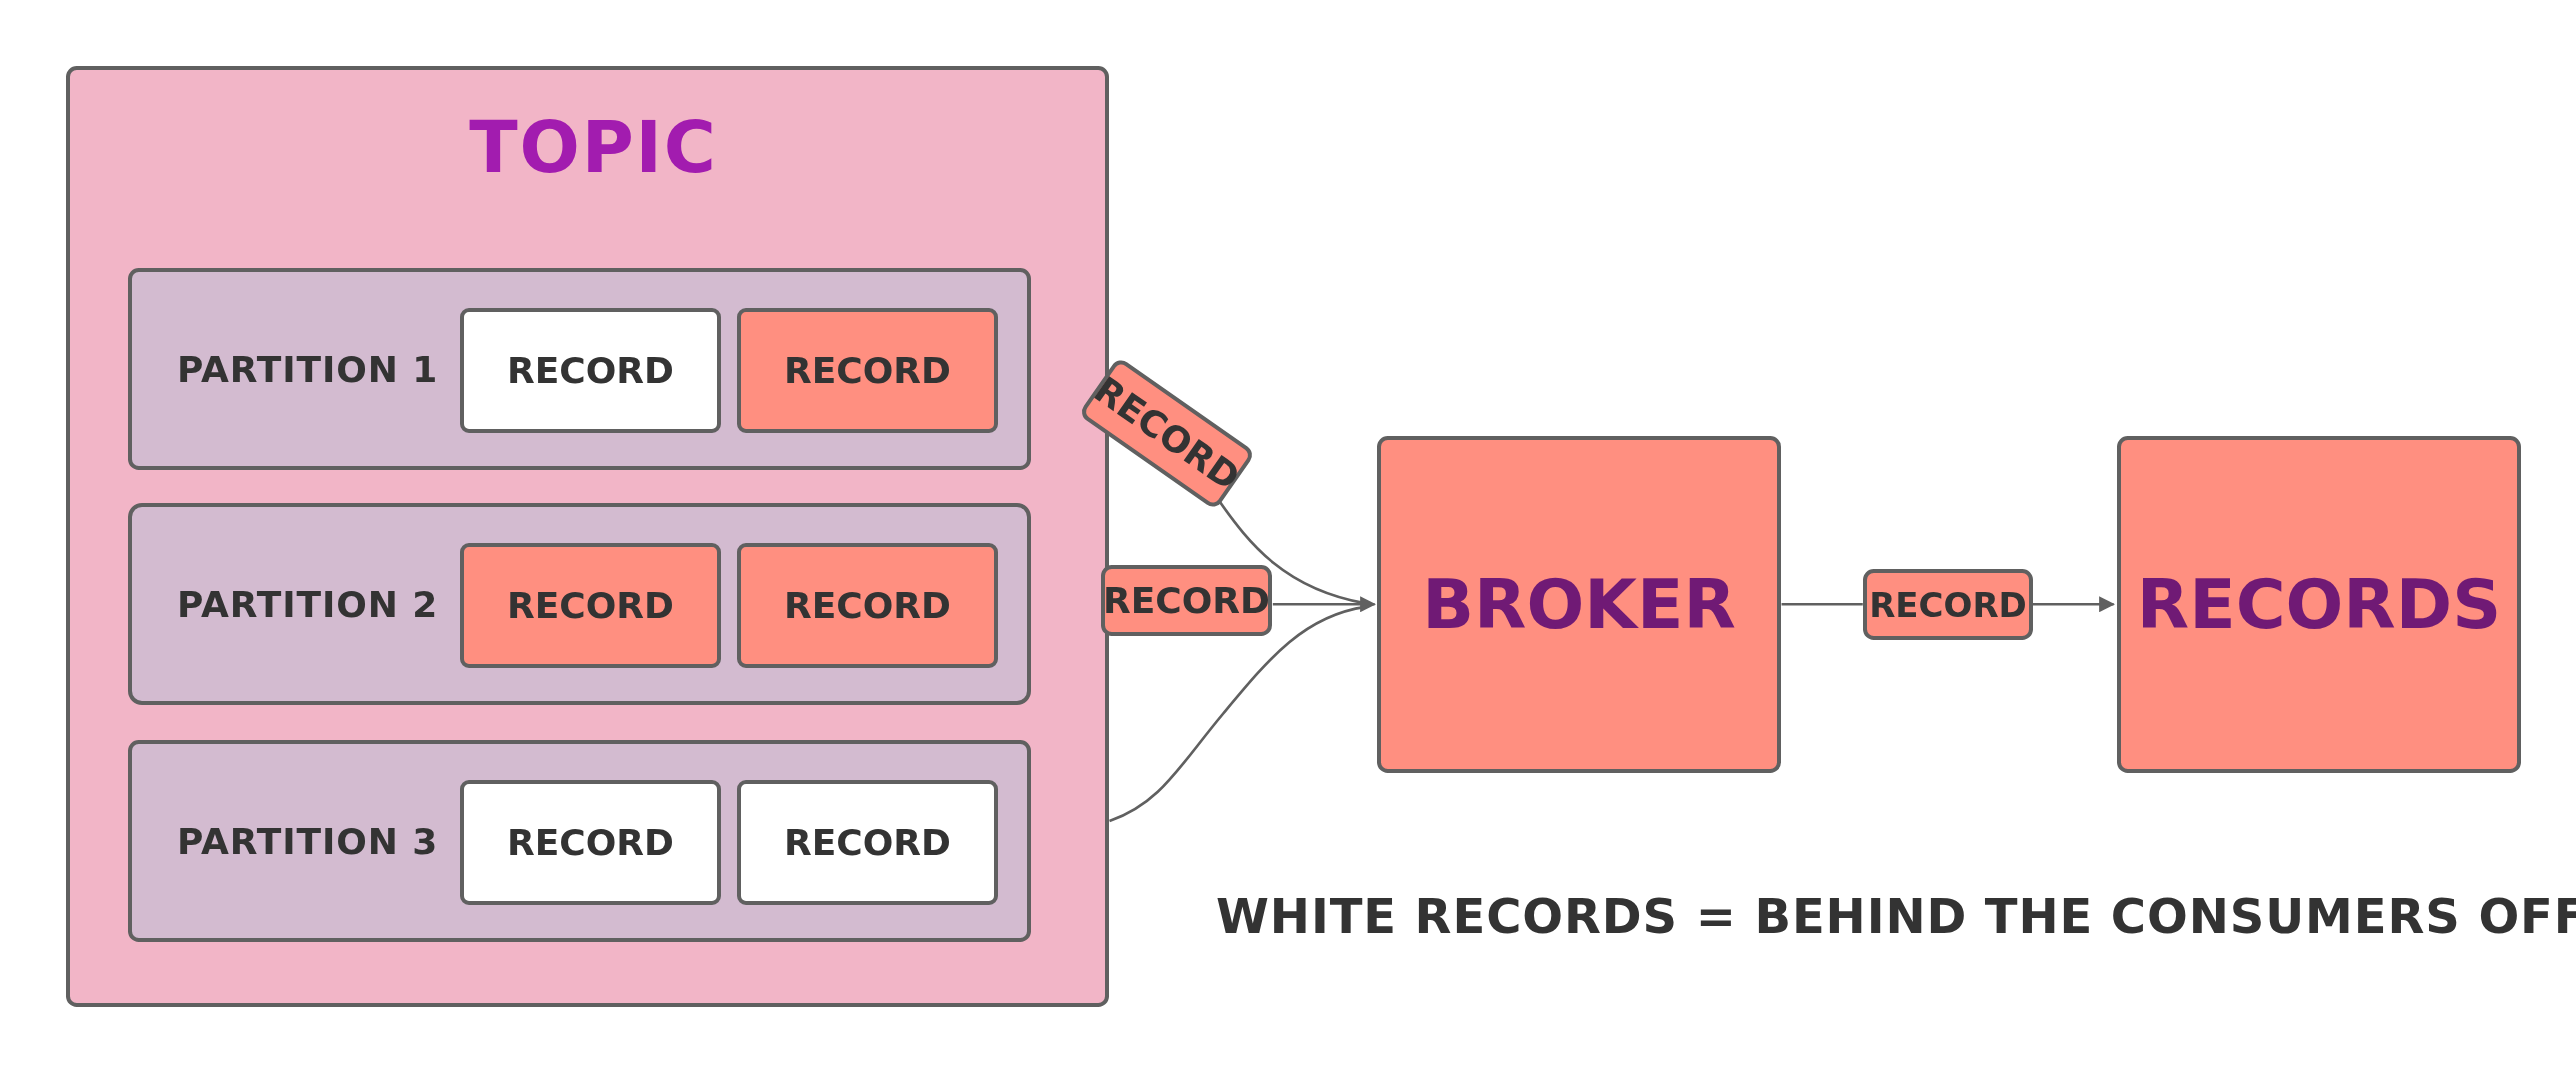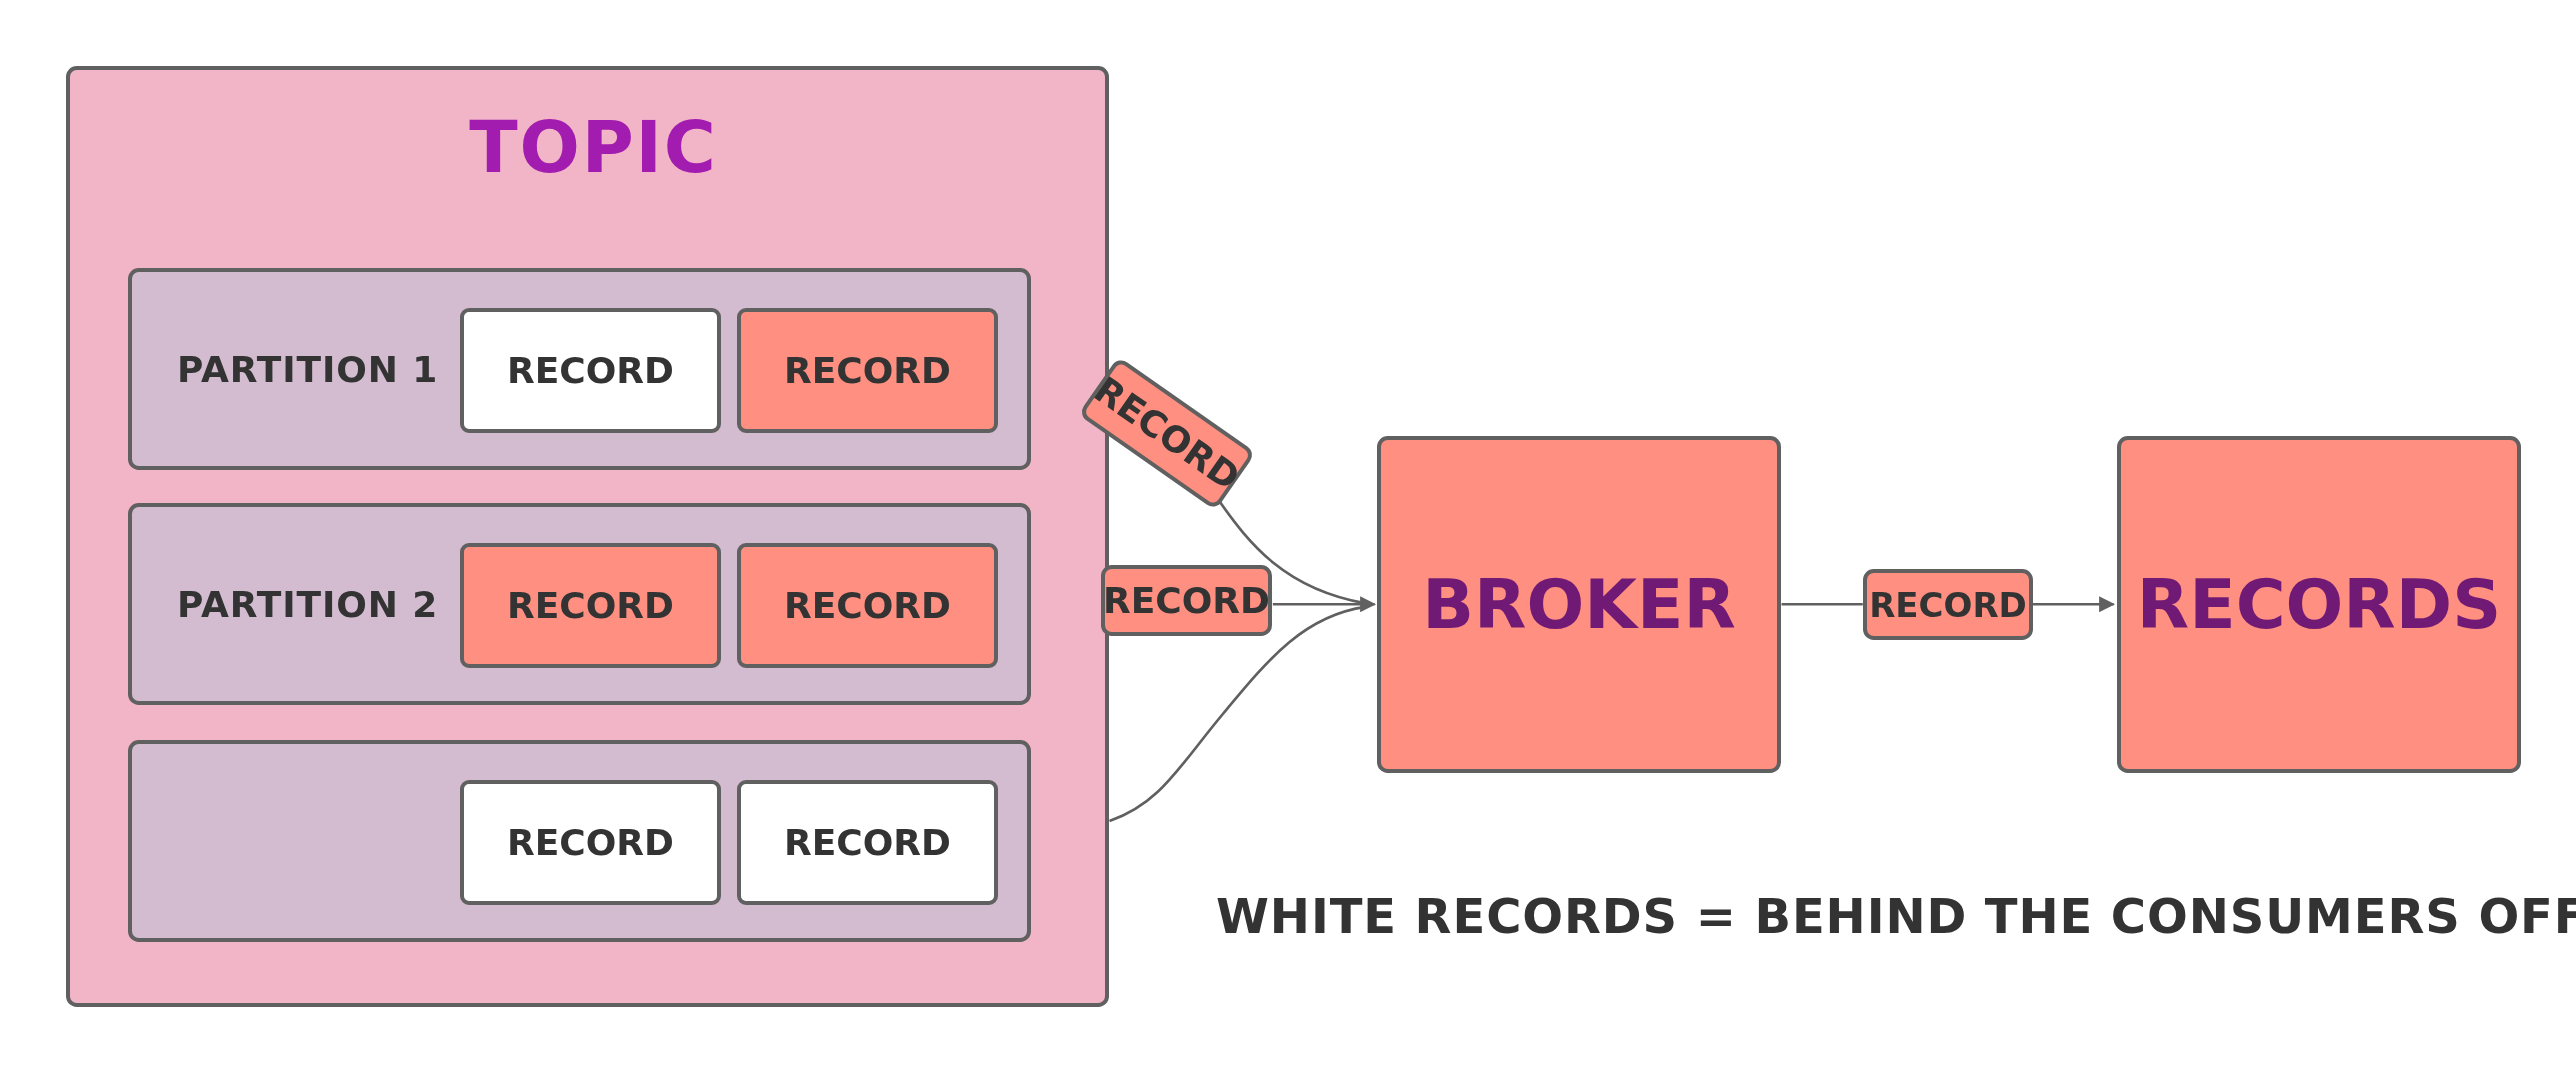--- a/index.html
+++ b/index.html
@@ -3,21 +3,21 @@
 <meta charset="utf-8">
 <style>
   html, body { margin: 0; padding: 0; background: #ffffff; }
   body { width: 2576px; height: 1071px; position: relative; overflow: hidden;
          font-family: "DejaVu Sans", sans-serif; color: #333333; }
   .box { position: absolute; box-sizing: border-box; border: 4.5px solid #606060; border-radius: 10.7px; }
   .topic { left: 66px; top: 66px; width: 1043px; height: 941px; background: #F2B5C7; }
   .topic-title { position: absolute; left: 12px; right: 0; top: 36px; text-align: center;
                  font-size: 71px; font-weight: bold; letter-spacing: 1.8px; color: #a21caf; }
   .partition { left: 128px; width: 903px; height: 202px; background: #D3BBD0; }
-  .p1 { top: 268px; } .p2 { top: 503px; } .p3 { top: 740px; }
+  .p1 { top: 268px; } .p2 { top: 503px; border-radius: 14px; } .p3 { top: 740px; }
   .part-label { position: absolute; left: 45px; top: 0; bottom: 0; display: flex; align-items: center;
                 font-size: 36px; font-weight: bold; color: #333; letter-spacing: 0.9px; }
   .record { position: absolute; box-sizing: border-box; border: 4.5px solid #606060; border-radius: 9px;
             display: flex; align-items: center; justify-content: center;
             font-size: 36px; font-weight: bold; color: #333; }
   .rec-in { top: 36px; width: 261px; height: 125px; }
   .rec-a { left: 328px; } .rec-b { left: 605px; }
   .white { background: #ffffff; }
   .red { background: #FF8F80; }
   .node { display: flex; align-items: center; justify-content: center; background: #FF8F80;
@@ -57,20 +57,21 @@
   <div class="record rec-in rec-b red">RECORD</div>
 </div>
 
 <div class="box partition p2">
   <div class="part-label">PARTITION 2</div>
   <div class="record rec-in rec-a red">RECORD</div>
   <div class="record rec-in rec-b red">RECORD</div>
 </div>
 
 <div class="box partition p3">
+  <div class="part-label">PARTITION 3</div>
   <div class="record rec-in rec-a white">RECORD</div>
   <div class="record rec-in rec-b white">RECORD</div>
 </div>
 
 <div class="record flow-rec rot-rec red">RECORD</div>
 <div class="record flow-rec mid-rec red">RECORD</div>
 
 <div class="box node broker">BROKER</div>
 
 <div class="record flow-rec out-rec red">RECORD</div>

